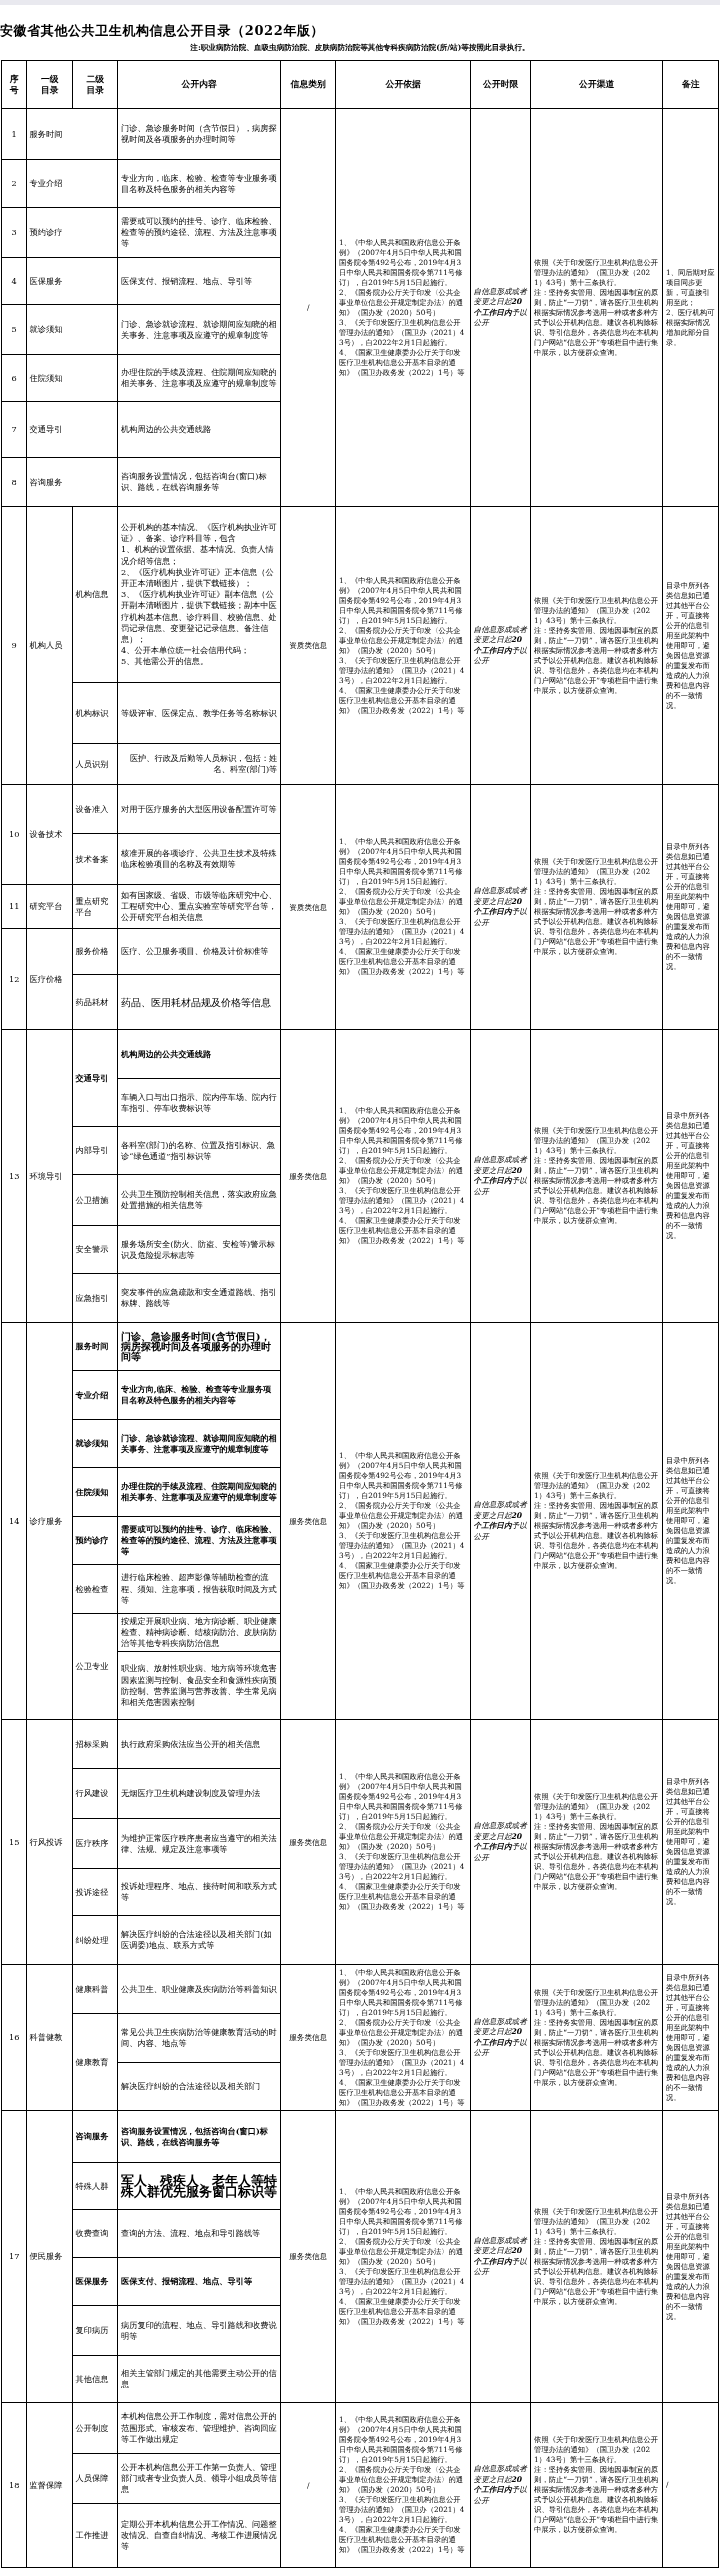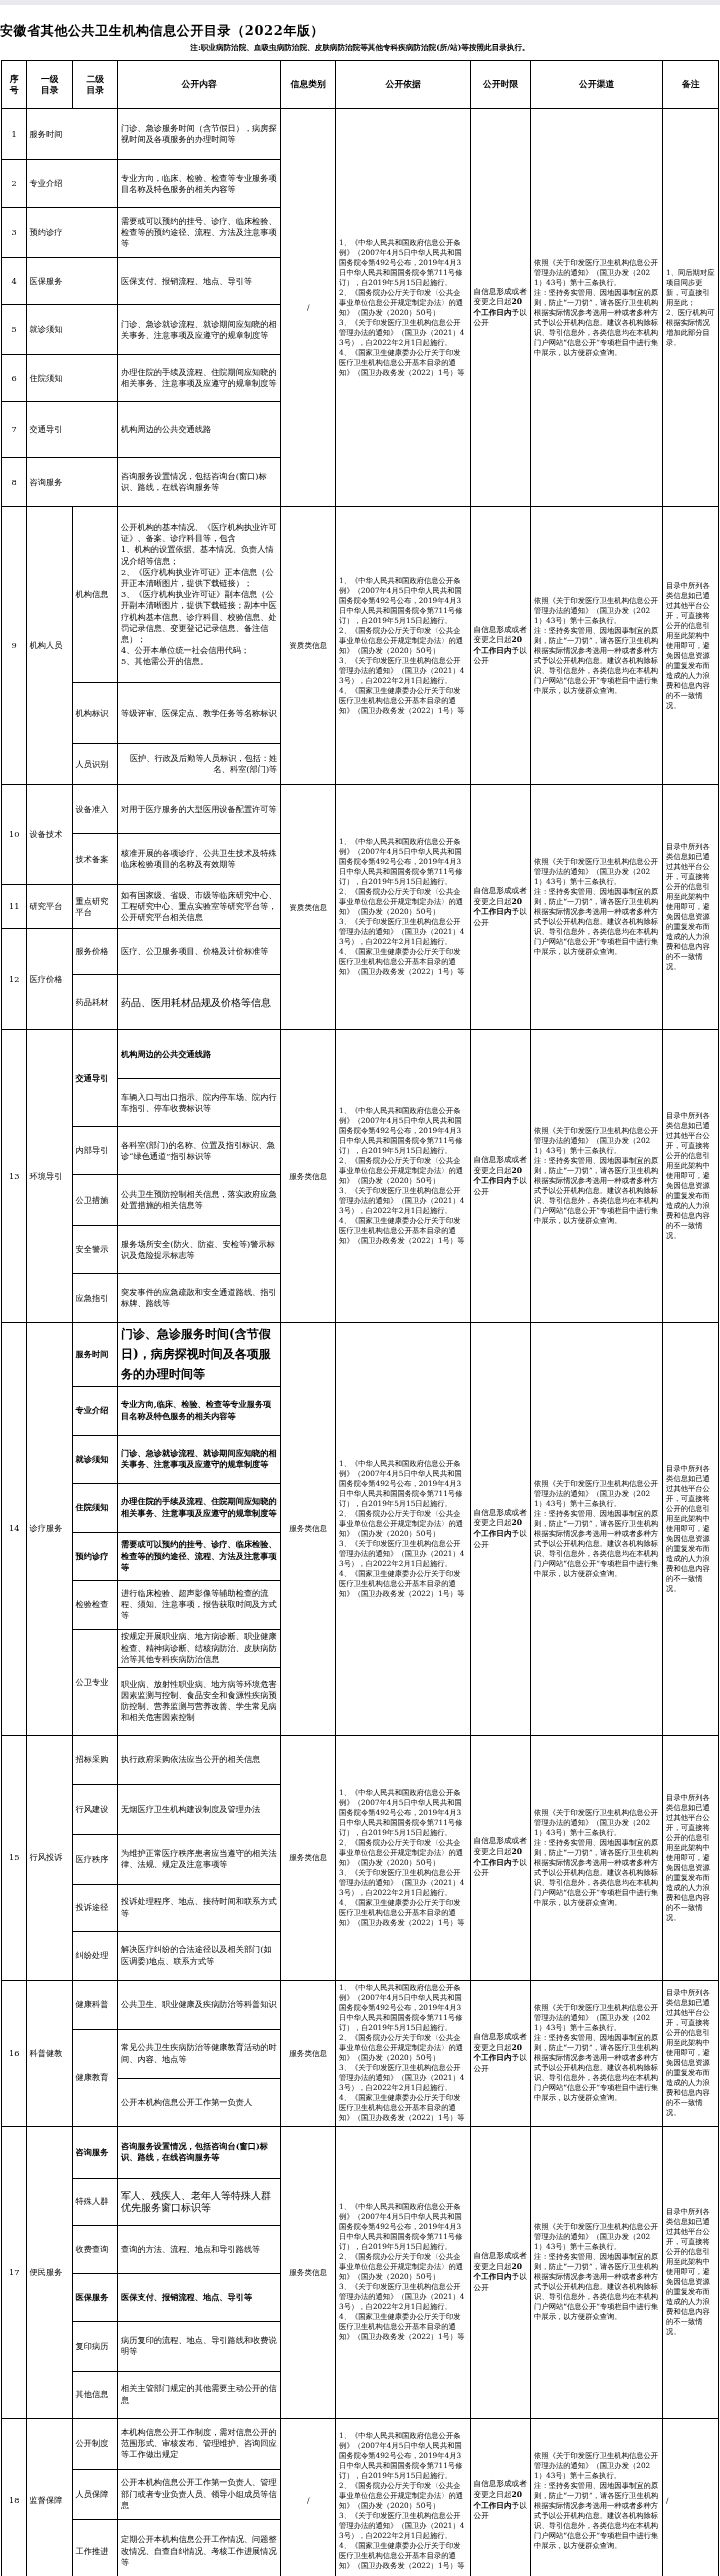--- a/index.html
+++ b/index.html
@@ -11,21 +11,21 @@
   table.catalog{border-collapse:collapse;table-layout:fixed;width:718px;margin:0 0 1.2px 1.2px;border:1.2px solid #000;}
   td,th{border:0.6px solid #000;box-sizing:border-box;vertical-align:middle;overflow:hidden;
     font-size:8.2px;line-height:11.2px;padding:1.2px 2.4px;word-break:break-all;}
   th{font-weight:bold;white-space:pre-line;text-align:center;font-size:8.8px;}
   tr.head{height:48px;}
   td.seq{text-align:center;font-family:"DejaVu Serif",serif;}
   td.l1,td.l2{text-align:left;}
   td.content{text-align:left;}
   td.cat{text-align:center;font-size:7.6px;}
   td.meta{font-size:7.3px;line-height:10px;white-space:pre-line;text-align:left;padding:1.2px 2.9px;}
-  td.time{font-size:7.6px;line-height:10.6px;text-align:left;}
+  td.time{font-size:7.6px;line-height:10.6px;text-align:left;font-style:italic;}
   tr.g-top td{border-top:1.2px solid #000;}
   .bold{font-weight:bold;}
 </style>
 </head>
 <body>
 
 <div class="top-strip"></div>
 
 <div class="doc">
   <div class="title">安徽省其他公共卫生机构信息公开目录（2022年版）</div>
@@ -204,21 +204,21 @@
           <td class="content meta" style="font-size: 8.2px; line-height: 11.2px;">服务场所安全(防火、防盗、安检等)警示标识及危险提示标志等</td>
         </tr>
         <tr style="height: 49px;">
           <td class="l2">应急指引</td>
           <td class="content meta" style="font-size: 8.2px; line-height: 11.2px;">突发事件的应急疏散和安全通道路线、指引标牌、路线等</td>
         </tr>
         <tr class="g-top" style="height: 48px;">
           <td class="seq" rowspan="8">14</td>
           <td class="l1" rowspan="8">诊疗服务</td>
           <td class="l2 bold">服务时间</td>
-          <td class="content meta bold" style="font-size: 12px; line-height: 20px;">门诊、急诊服务时间(含节假日)，病房探视时间及各项服务的办理时间等</td>
+          <td class="content meta bold" style="font-size: 10px; line-height: 10px;">门诊、急诊服务时间(含节假日)，病房探视时间及各项服务的办理时间等</td>
           <td class="cat" rowspan="8">服务类信息</td>
           <td class="meta" rowspan="8">1、《中华人民共和国政府信息公开条例》（2007年4月5日中华人民共和国国务院令第492号公布，2019年4月3日中华人民共和国国务院令第711号修订），自2019年5月15日起施行。
 2、《国务院办公厅关于印发〈公共企事业单位信息公开规定制定办法〉的通知》（国办发（2020）50号）
 3、《关于印发医疗卫生机构信息公开管理办法的通知》（国卫办（2021）43号），自2022年2月1日起施行。
 4、《国家卫生健康委办公厅关于印发医疗卫生机构信息公开基本目录的通知》（国卫办政务发（2022）1号）等</td>
           <td class="time" rowspan="8"><span>自信息形成或者变更之日起</span><b>20个工作日内</b><span>予以公开</span></td>
           <td class="meta" rowspan="8">依照《关于印发医疗卫生机构信息公开管理办法的通知》（国卫办发（2021）43号）第十三条执行。
 注：坚持务实管用、因地因事制宜的原则，防止“一刀切”，请各医疗卫生机构根据实际情况参考选用一种或者多种方式予以公开机构信息。建议各机构除标识、导引信息外，各类信息均在本机构门户网站“信息公开”专项栏目中进行集中展示，以方便群众查询。</td>
           <td class="meta" rowspan="8">目录中所列各类信息如已通过其他平台公开，可直接将公开的信息引用至此架构中使用即可，避免因信息资源的重复发布而造成的人力浪费和信息内容的不一致情况。</td>
         </tr>
@@ -293,40 +293,40 @@
           <td class="time" rowspan="3"><span>自信息形成或者变更之日起</span><b>20个工作日内</b><span>予以公开</span></td>
           <td class="meta" rowspan="3">依照《关于印发医疗卫生机构信息公开管理办法的通知》（国卫办发（2021）43号）第十三条执行。
 注：坚持务实管用、因地因事制宜的原则，防止“一刀切”，请各医疗卫生机构根据实际情况参考选用一种或者多种方式予以公开机构信息。建议各机构除标识、导引信息外，各类信息均在本机构门户网站“信息公开”专项栏目中进行集中展示，以方便群众查询。</td>
           <td class="meta" rowspan="3">目录中所列各类信息如已通过其他平台公开，可直接将公开的信息引用至此架构中使用即可，避免因信息资源的重复发布而造成的人力浪费和信息内容的不一致情况。</td>
         </tr>
         <tr style="height: 49px;">
           <td class="l2" rowspan="2">健康教育</td>
           <td class="content meta" style="font-size: 8.2px; line-height: 11.2px;">常见公共卫生疾病防治等健康教育活动的时间、内容、地点等</td>
         </tr>
         <tr style="height: 48px;">
-          <td class="content meta" style="font-size: 8.2px; line-height: 11.2px;">公开本机构信息公开工作第一负责人</td>
+          <td class="content meta" style="font-size: 8.2px; line-height: 11.2px;">解决医疗纠纷的合法途径以及相关部门</td>
         </tr>
         <tr class="g-top" style="height: 52px;">
           <td class="seq" rowspan="6">17</td>
           <td class="l1" rowspan="6">便民服务</td>
           <td class="l2 bold">咨询服务</td>
           <td class="content meta bold" style="font-size: 8.2px; line-height: 11.2px;">咨询服务设置情况，包括咨询台(窗口)标识、路线，在线咨询服务等</td>
           <td class="cat" rowspan="6">服务类信息</td>
           <td class="meta" rowspan="6">1、《中华人民共和国政府信息公开条例》（2007年4月5日中华人民共和国国务院令第492号公布，2019年4月3日中华人民共和国国务院令第711号修订），自2019年5月15日起施行。
 2、《国务院办公厅关于印发〈公共企事业单位信息公开规定制定办法〉的通知》（国办发（2020）50号）
 3、《关于印发医疗卫生机构信息公开管理办法的通知》（国卫办（2021）43号），自2022年2月1日起施行。
 4、《国家卫生健康委办公厅关于印发医疗卫生机构信息公开基本目录的通知》（国卫办政务发（2022）1号）等</td>
           <td class="time" rowspan="6"><span>自信息形成或者变更之日起</span><b>20个工作日内</b><span>予以公开</span></td>
           <td class="meta" rowspan="6">依照《关于印发医疗卫生机构信息公开管理办法的通知》（国卫办发（2021）43号）第十三条执行。
 注：坚持务实管用、因地因事制宜的原则，防止“一刀切”，请各医疗卫生机构根据实际情况参考选用一种或者多种方式予以公开机构信息。建议各机构除标识、导引信息外，各类信息均在本机构门户网站“信息公开”专项栏目中进行集中展示，以方便群众查询。</td>
           <td class="meta" rowspan="6">目录中所列各类信息如已通过其他平台公开，可直接将公开的信息引用至此架构中使用即可，避免因信息资源的重复发布而造成的人力浪费和信息内容的不一致情况。</td>
         </tr>
         <tr style="height: 47px;">
           <td class="l2">特殊人群</td>
-          <td class="content meta" style="font-size: 10px; line-height: 11.2px;">军人、残疾人、老年人等特殊人群优先服务窗口标识等</td>
+          <td class="content meta" style="font-size: 13px; line-height: 11.2px; font-weight: bold;">军人、残疾人、老年人等特殊人群优先服务窗口标识等</td>
         </tr>
         <tr style="height: 48px;">
           <td class="l2">收费查询</td>
           <td class="content meta" style="font-size: 8.2px; line-height: 11.2px;">查询的方法、流程、地点和导引路线等</td>
         </tr>
         <tr style="height: 48px;">
           <td class="l2 bold">医保服务</td>
           <td class="content meta bold" style="font-size: 8.2px; line-height: 11.2px;">医保支付、报销流程、地点、导引等</td>
         </tr>
         <tr style="height: 50px;">

